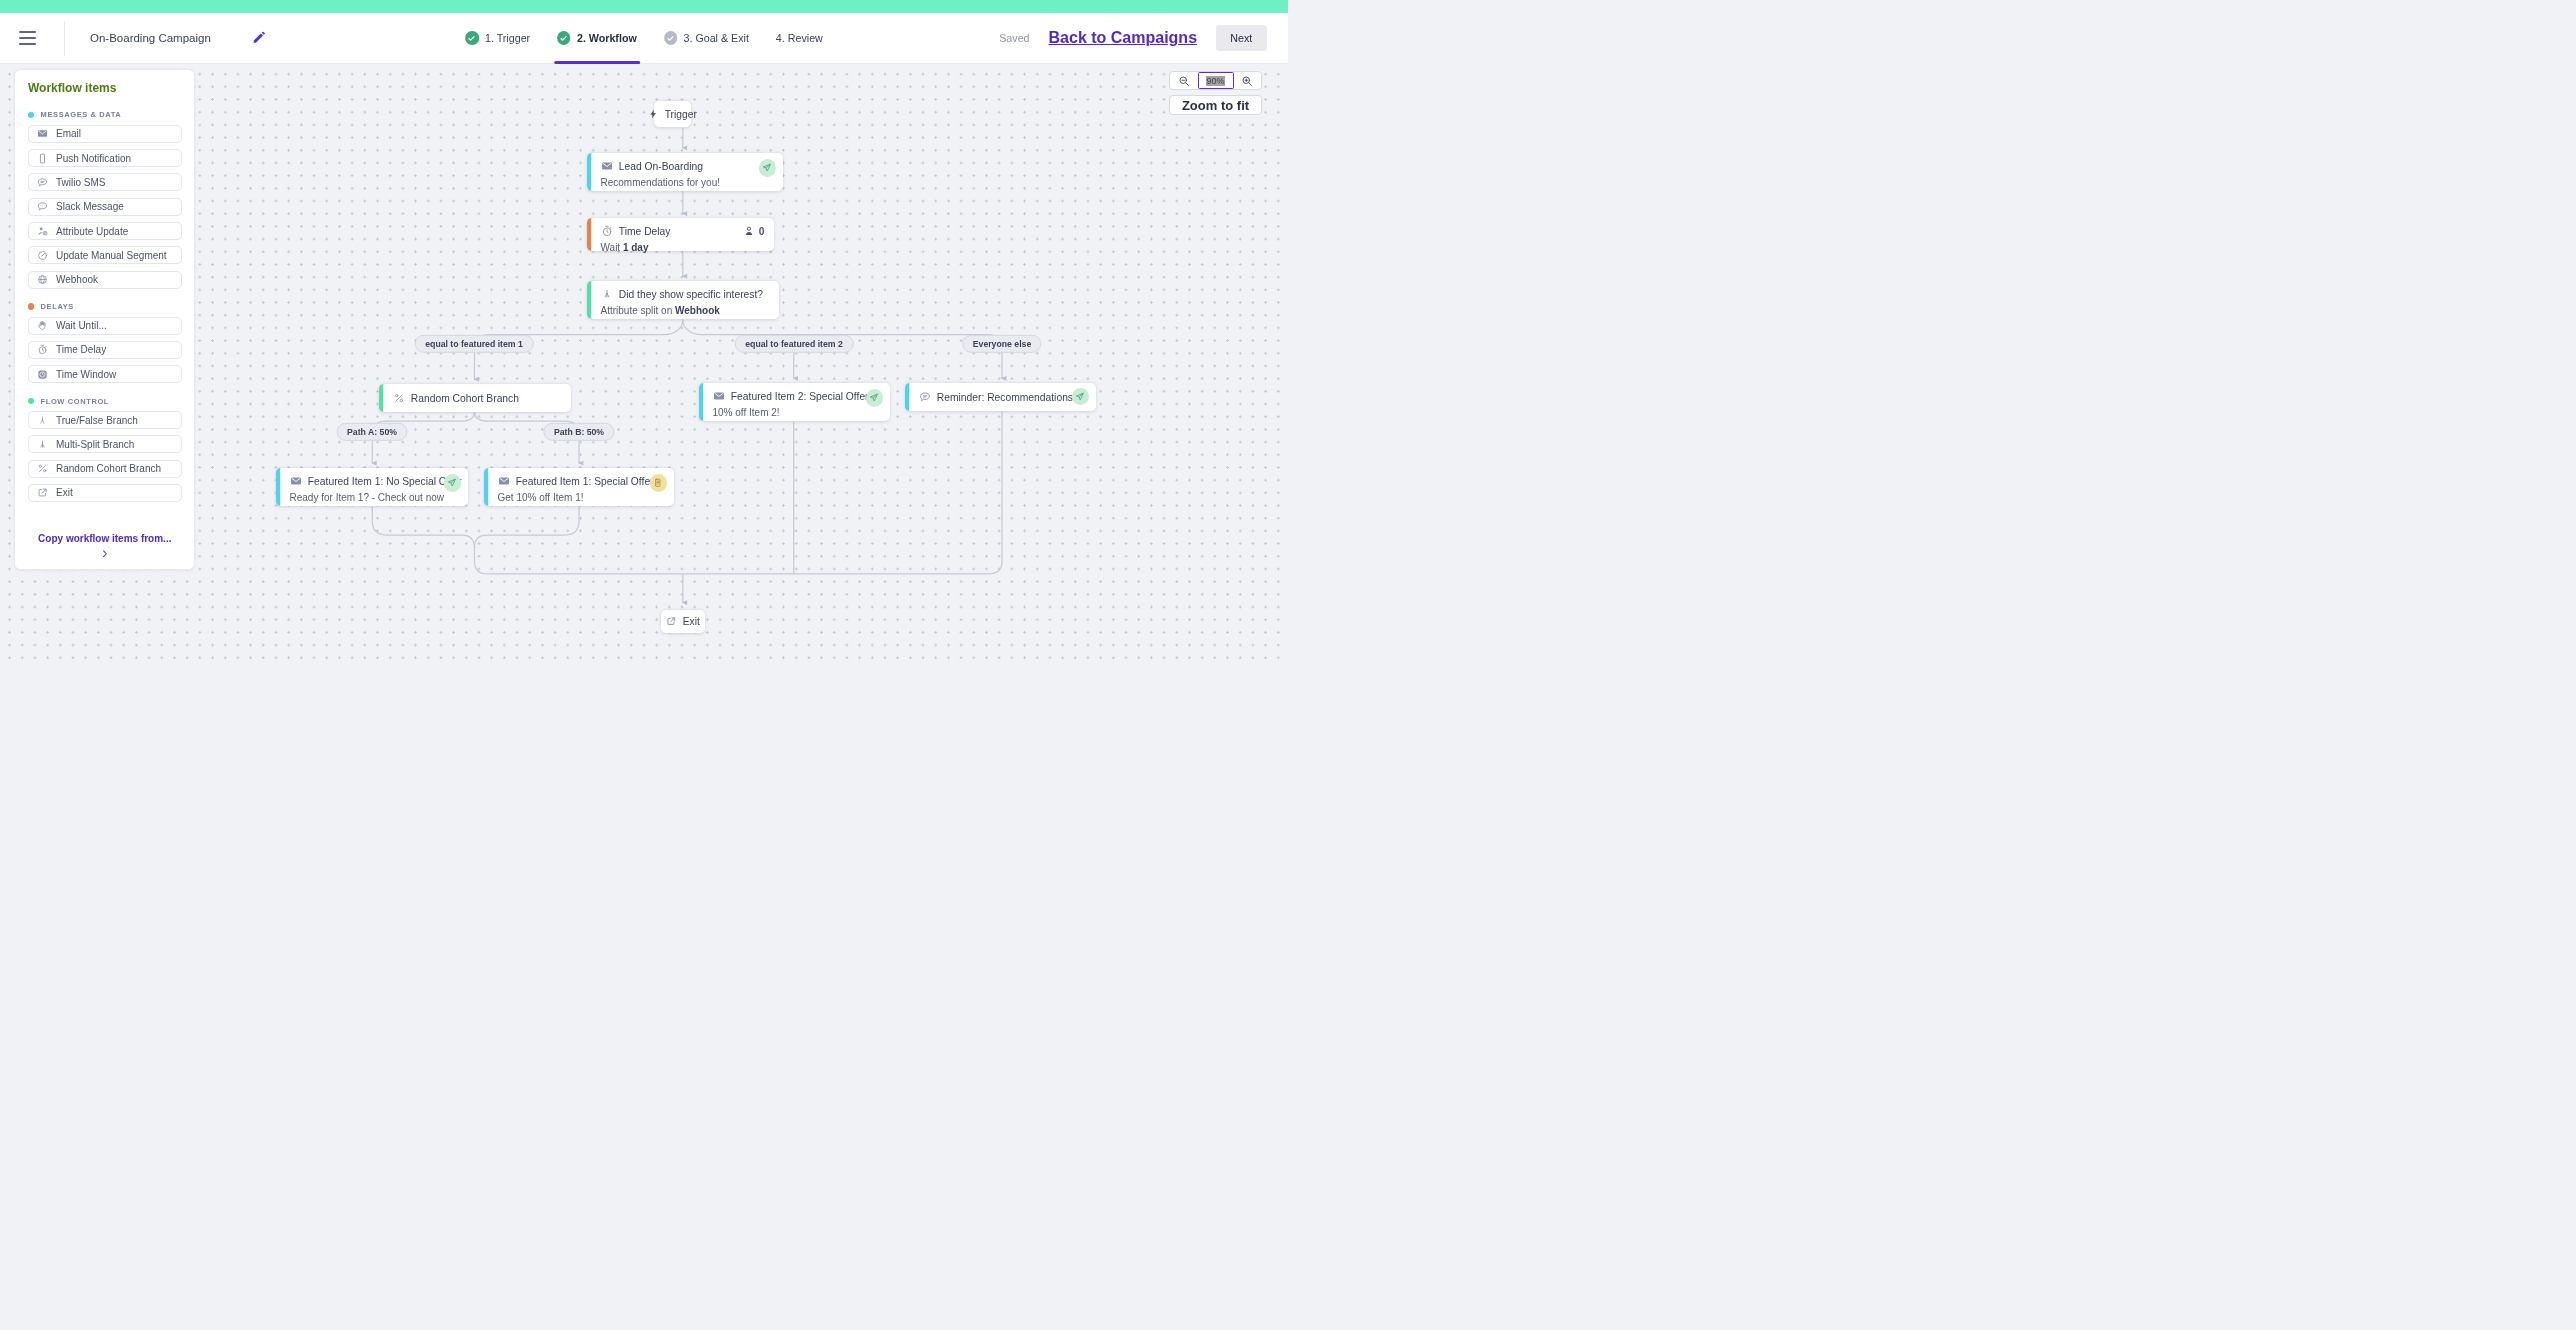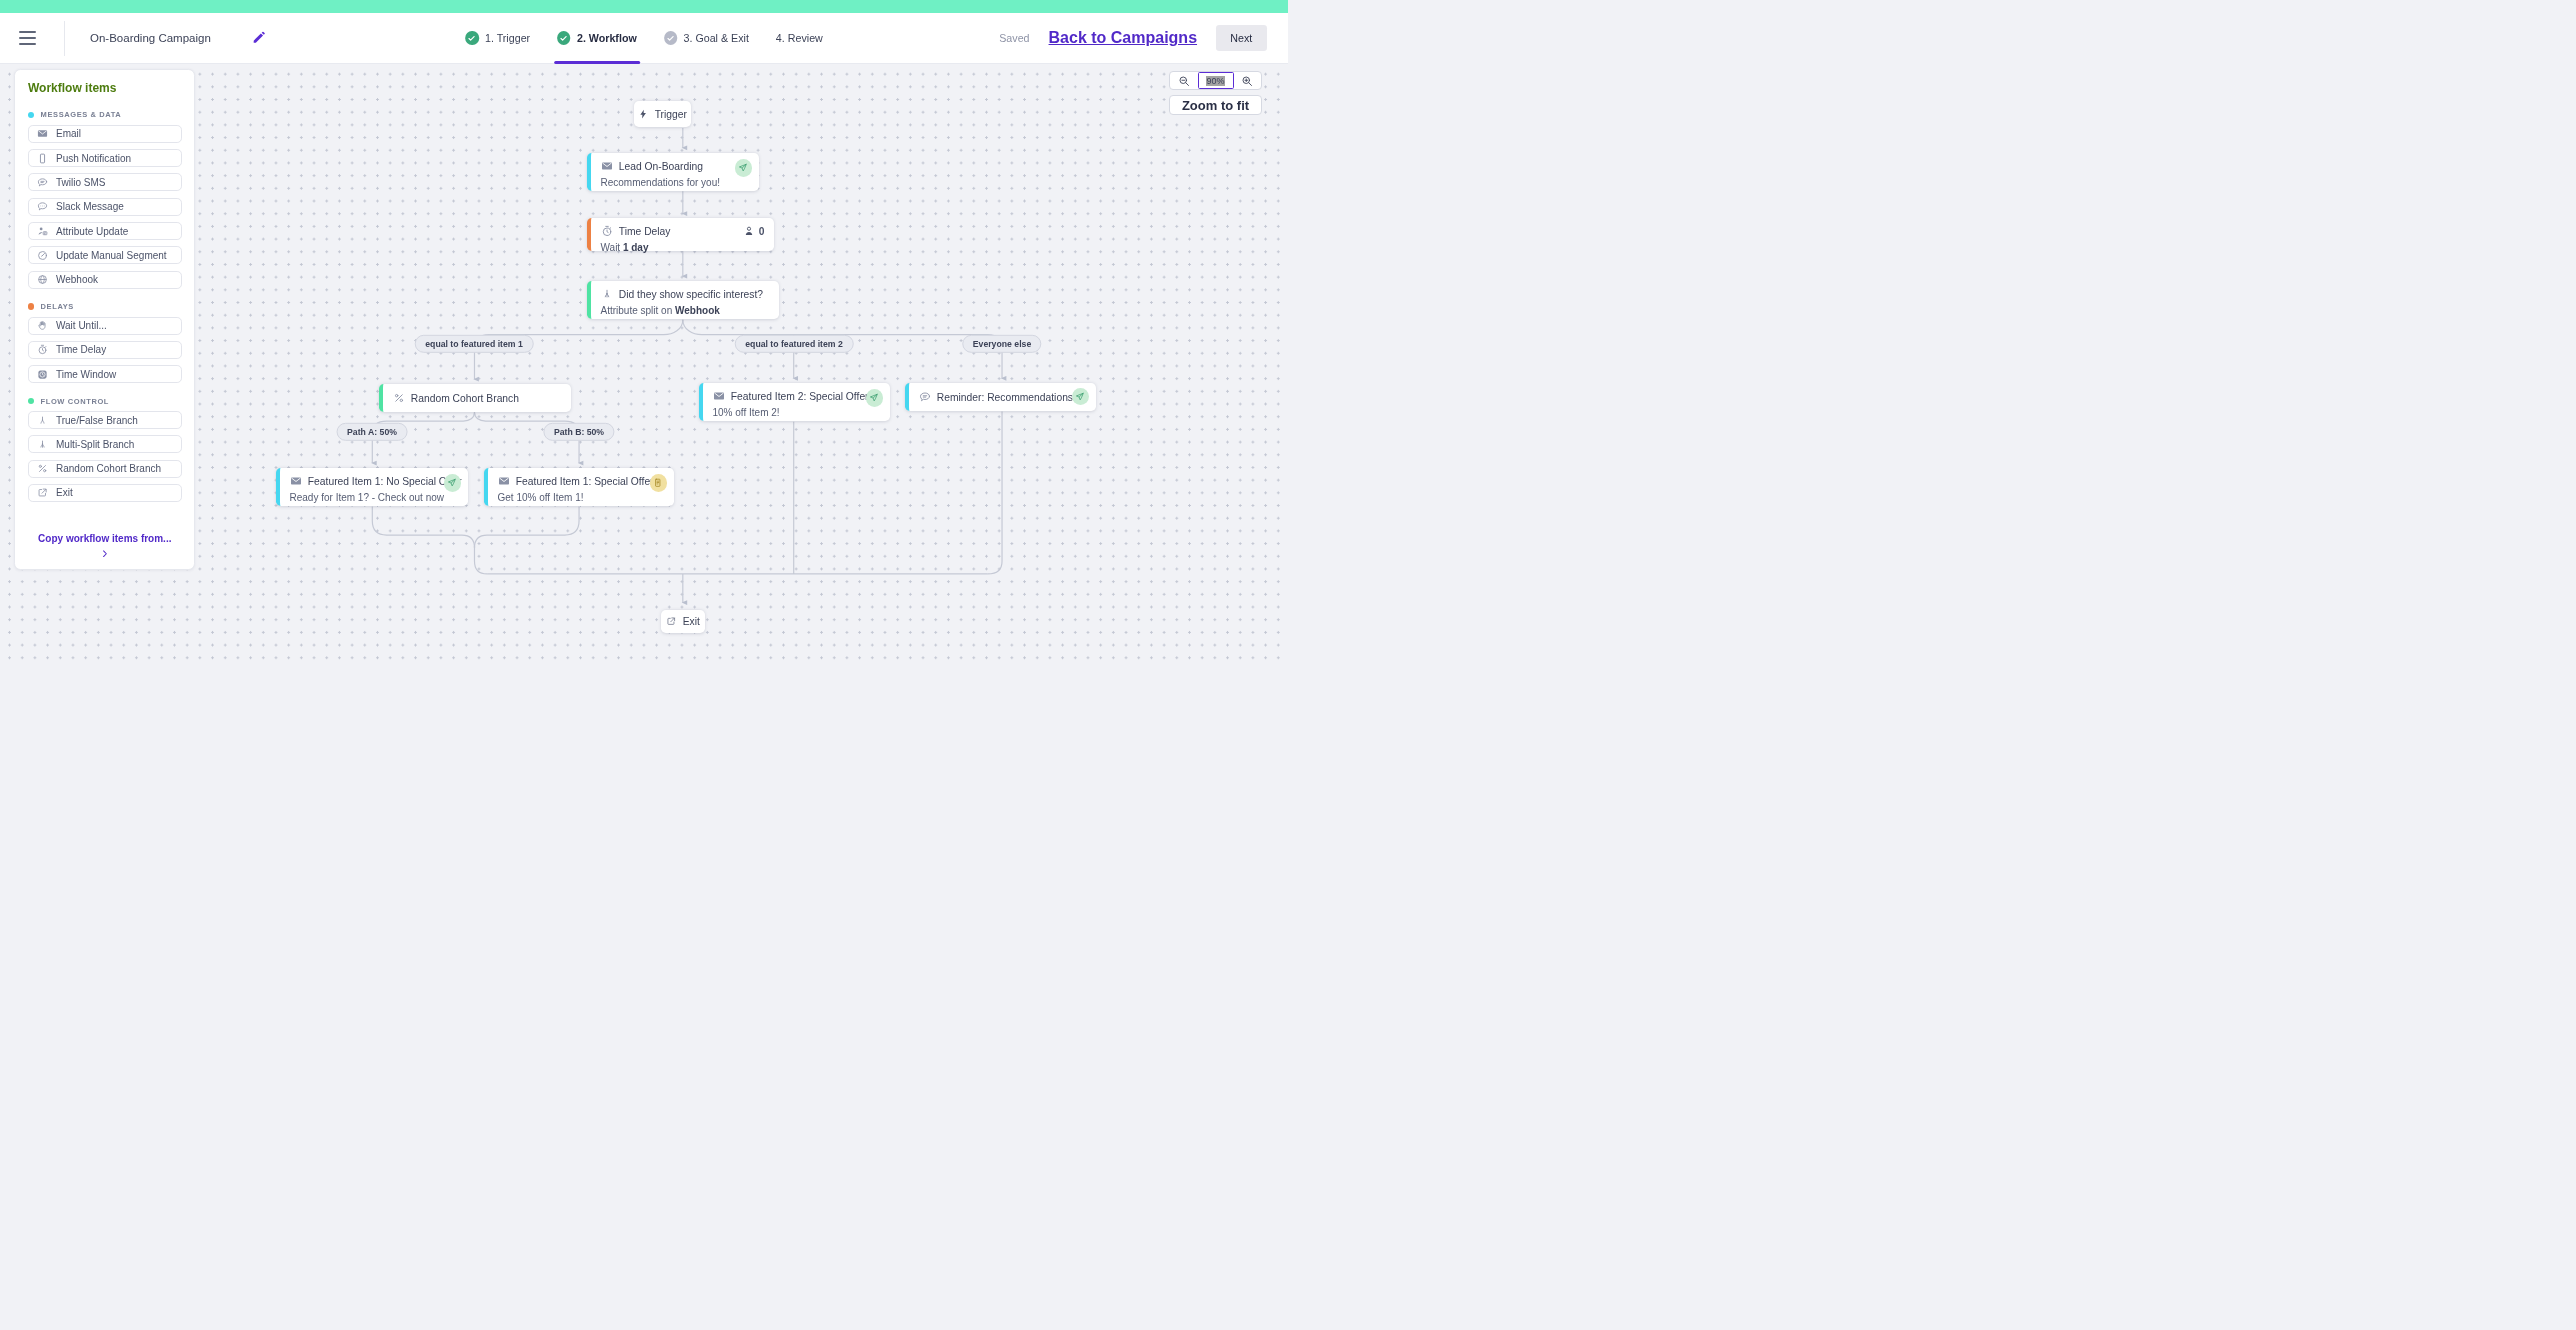--- a/index.html
+++ b/index.html
@@ -309,30 +309,30 @@
       </div>
     <button class="zbtn">
         <svg class="ic" width="12" height="12" viewBox="0 0 24 24" fill="none" stroke="currentColor" stroke-width="1.8" stroke-linecap="round">
           <circle cx="10.5" cy="10.5" r="6.5"></circle>
           <path d="M15.5 15.5L21 21M7.8 10.5h5.4M10.5 7.8v5.4"></path>
         </svg>
       </button>
   </div>
   <button class="zoomfit">Zoom to fit</button>
 
-  <div class="simple-node" style="left:634px; top:38px; width:57px; height:26px;">
+  <div class="simple-node" style="left:654px; top:38px; width:37px; height:26px;">
     <span class="nicon">
         <svg class="ic" width="10.3" height="10.3" viewBox="0 0 24 24">
           <path d="M13.5 2L5.5 13.5h4.8L9.5 22l9-12.5h-5.3L13.5 2z" fill="#4b5268"></path>
         </svg>
       </span>
     <span>Trigger</span>
   </div>
 
-  <div class="node accent pad2" style="left:587px; top:90px; width:172px; height:38px; border-left-color:#45d7f0;">
+  <div class="node accent pad2" style="left:587px; top:90px; width:196px; height:38px; border-left-color:#45d7f0;">
     <div class="row">
       <span class="nicon">
           <svg class="ic" width="12" height="12" viewBox="0 0 24 24">
             <rect x="2" y="5" width="20" height="14" rx="1.5" fill="currentColor"></rect>
             <path d="M3 6l9 7 9-7" fill="none" stroke="#fff" stroke-width="1.8"></path>
           </svg>
         </span>
       <span class="ttl">Lead On-Boarding</span>
     </div>
     <div class="sub">Recommendations for you!</div>

